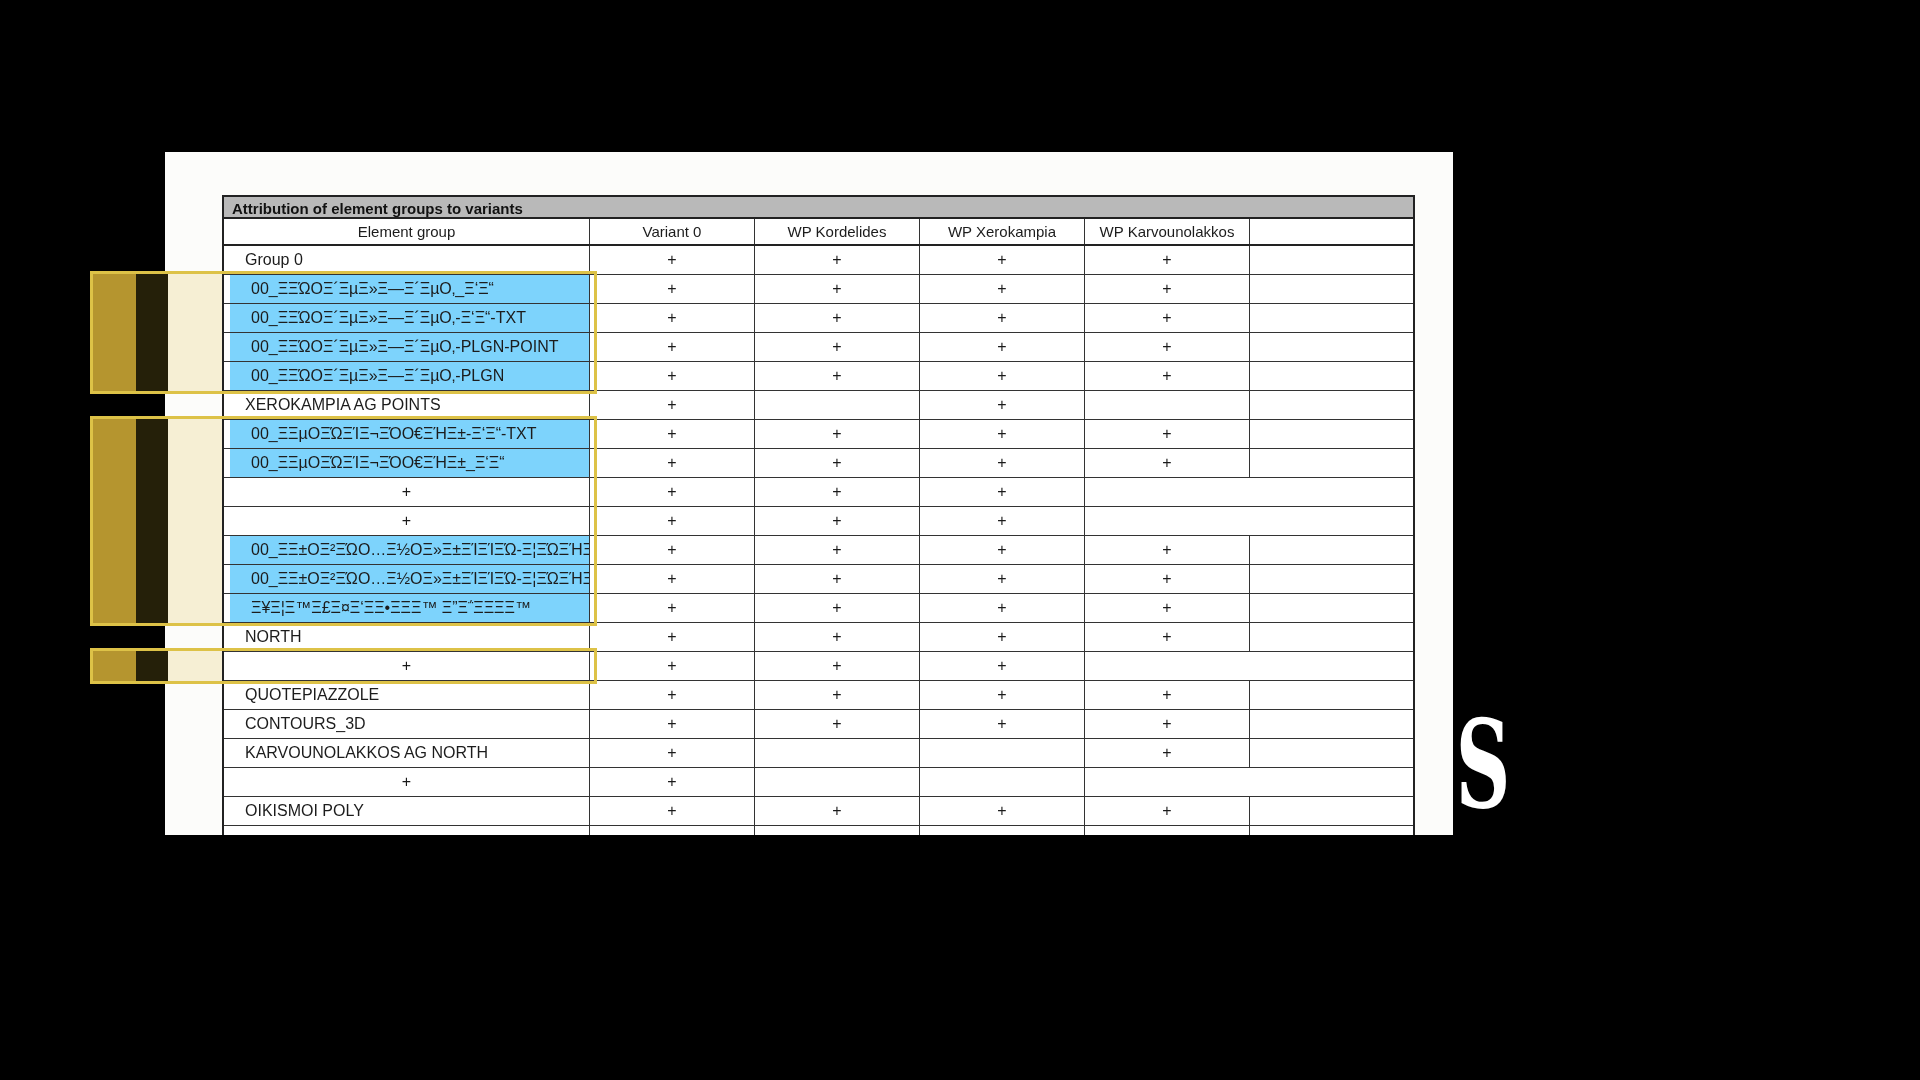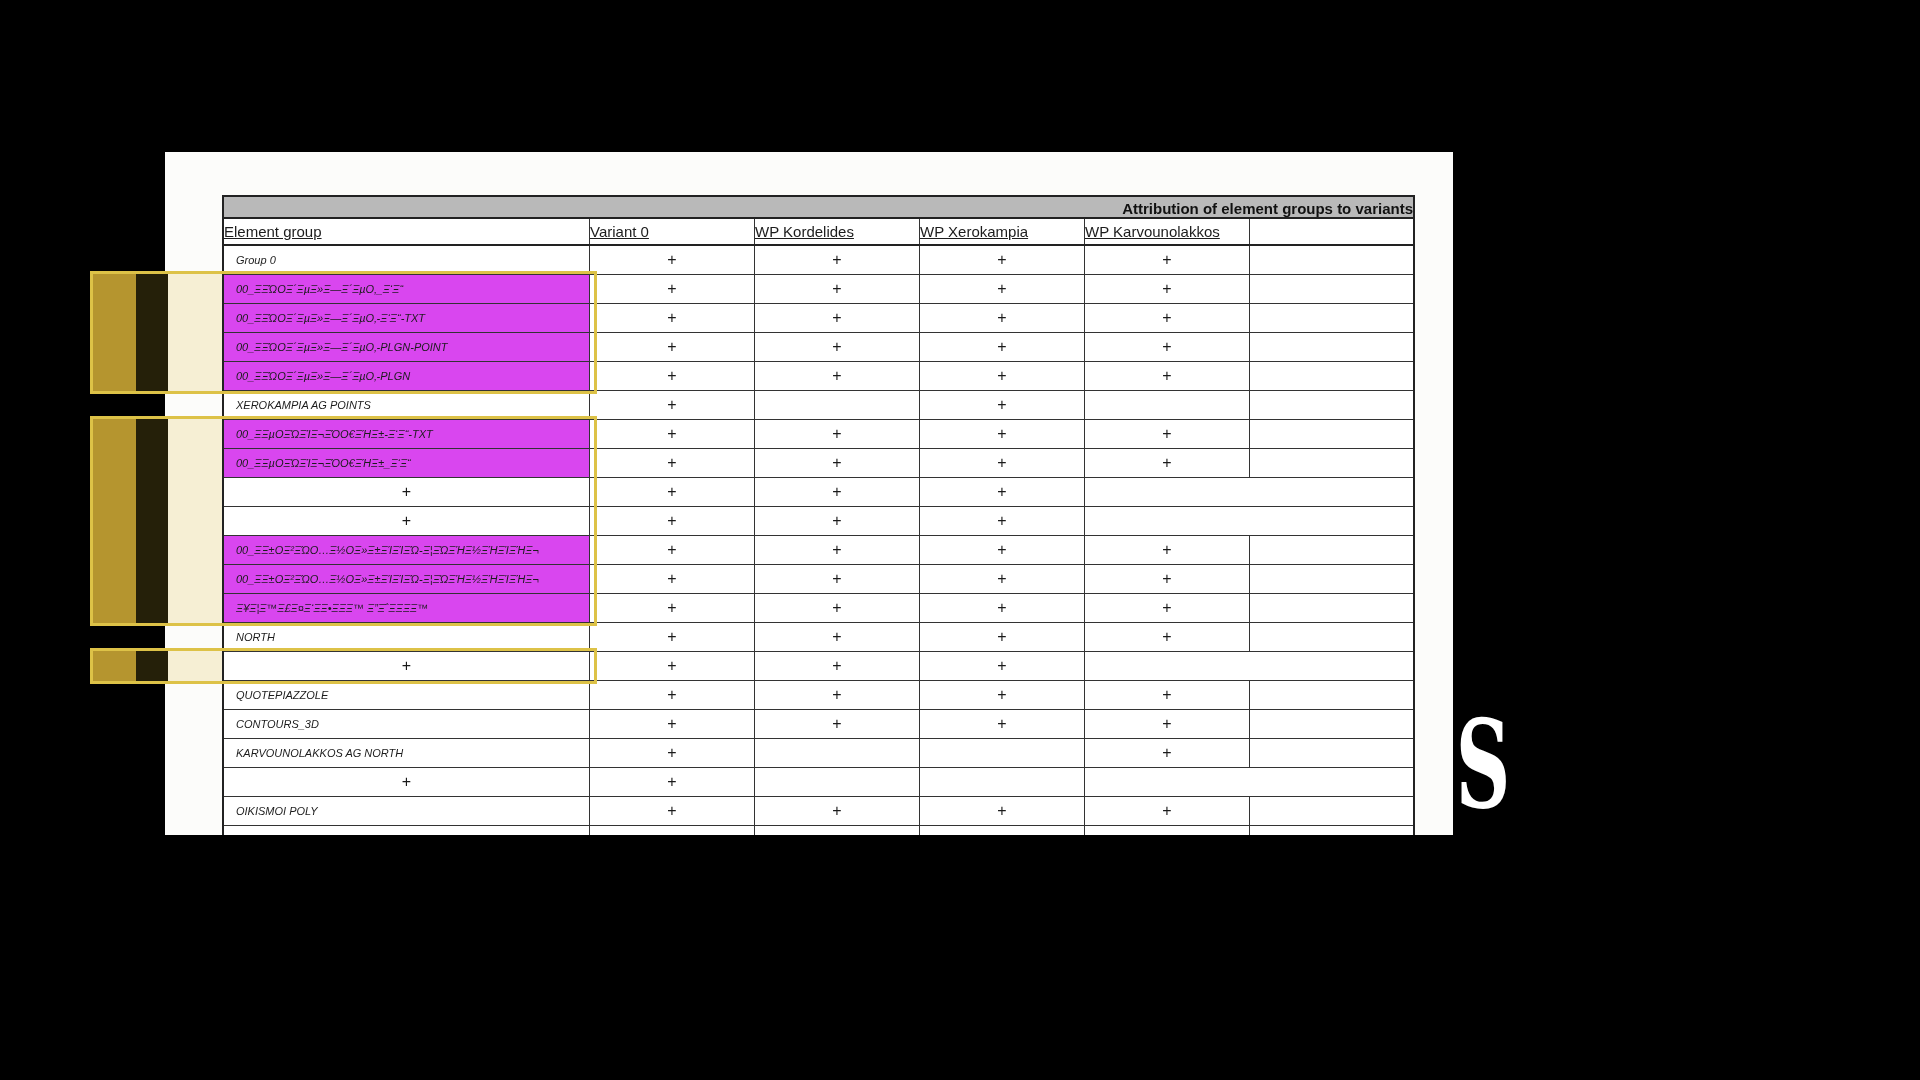--- a/index.html
+++ b/index.html
@@ -13,43 +13,43 @@
   }
   .doc-table{
     position:absolute;left:222px;top:195px;width:1193px;
     border-left:2px solid #222;border-right:2px solid #222;
     background:#fff;box-sizing:border-box;
   }
   .title-bar{
     height:24px;line-height:24px;background:#b9b9b9;
     border-top:2px solid #222;border-bottom:2px solid #222;
     font-size:15px;font-weight:bold;color:#111;padding-left:8px;
-    box-sizing:border-box;white-space:nowrap;overflow:hidden;text-align:right;
+    box-sizing:border-box;white-space:nowrap;overflow:hidden;
   }
   .grid-row{
     display:grid;grid-template-columns:366px 165px 165px 165px 165px auto;
     box-sizing:border-box;
   }
   .header-row{height:27px;border-bottom:2px solid #222;}
   .header-row .cell{
-    font-size:15px;color:#1c1c1c;text-align:left;line-height:26px;text-decoration:underline;
+    font-size:15px;color:#1c1c1c;text-align:center;line-height:26px;
   }
   .data-row{height:29px;border-bottom:1px solid #333;}
   .cell{
     box-sizing:border-box;border-right:1px solid #333;
     white-space:nowrap;overflow:hidden;
   }
   .cell:last-child{border-right:none;}
   .label-cell{
-    font-size:11px;color:#1c1c1c;line-height:28px;padding-left:12px;font-style:italic;
+    font-size:16px;color:#1c1c1c;line-height:28px;padding-left:21px;
   }
   .mark-cell{
     font-size:16px;color:#1a1a1a;text-align:center;line-height:28px;
   }
-  .data-row.hl .label-cell{background:#d946ef;}
+  .data-row.hl .label-cell{background:#7dd3fc;margin-left:6px;}
   .stub-row{height:9px;}
   .stub-row .cell{border-bottom:none;}
   
   .hl-box{
     position:absolute;left:90px;width:507px;
     border:3px solid #ddc247;box-sizing:border-box;
     pointer-events:none;z-index:6;
   }
   .hl-box .band-mustard{
     position:absolute;left:0;top:0;bottom:0;width:43px;background:#b5952f;

